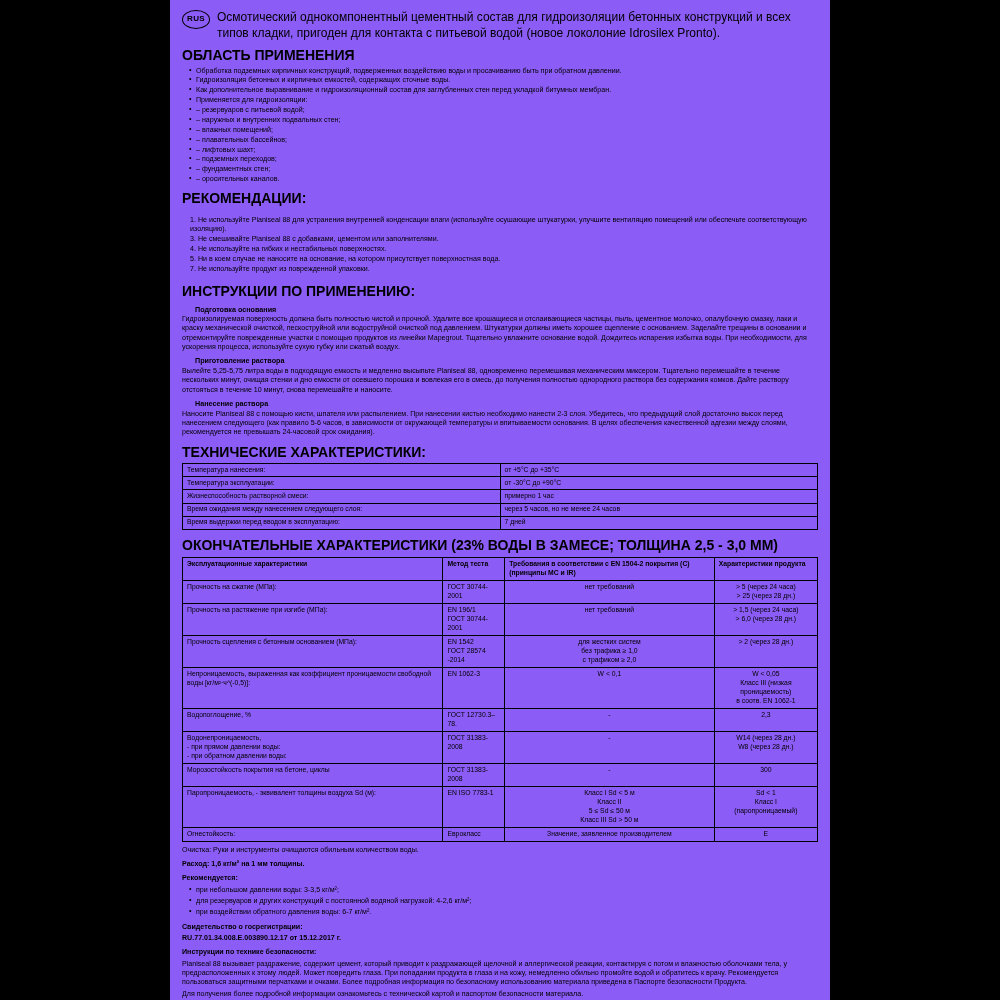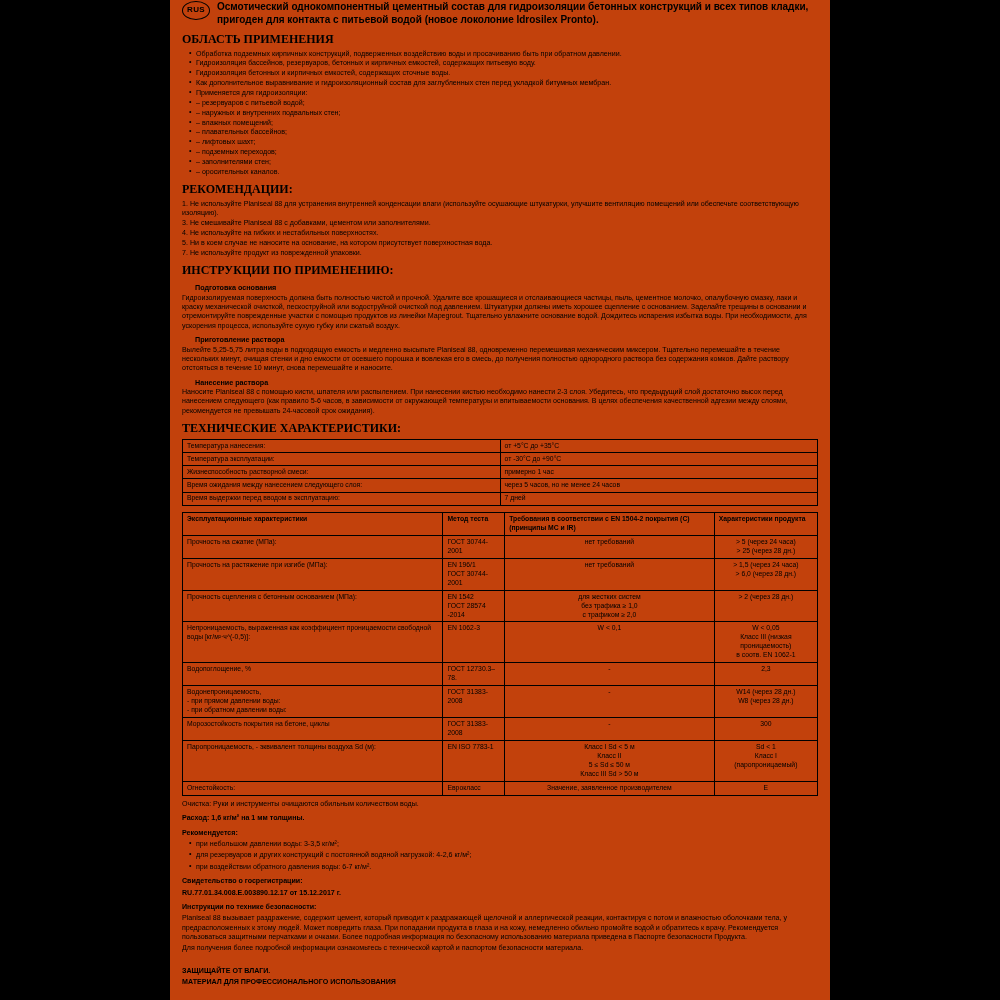--- a/index.html
+++ b/index.html
@@ -1,38 +1,38 @@
 <!DOCTYPE html>
 <html><head>
 <meta charset="utf-8">
 <style>
   html,body{margin:0;padding:0;background:#000;}
   body{width:1000px;height:1000px;font-family:"Liberation Sans",sans-serif;}
   #page{
     position:absolute;left:170px;top:0;width:660px;height:1000px;
-    background:#c2410c;color:#000;
-    padding:0 12px 0 12px;box-sizing:border-box;
+    background:#8b5cf6;color:#000;
+    padding:9px 12px 0 12px;box-sizing:border-box;
     font-size:7.1px;line-height:1.32;
     overflow:hidden;
   }
   .rus-head{display:flex;align-items:flex-start;gap:7px;margin-bottom:4px;}
   .rus-badge{
     border:1.4px solid #000;border-radius:50%;
     width:26px;height:17px;min-width:26px;
     display:flex;align-items:center;justify-content:center;
     font-weight:bold;font-size:8px;letter-spacing:.3px;margin-top:1px;
   }
-  .rus-text{font-weight:bold;font-size:10px;line-height:1.34;}
-  h2.sec{font-weight:bold;font-size:12px;margin:5px 0 2px 0;text-transform:uppercase;font-family:Liberation Serif, serif;}
+  .rus-text{font-weight:normal;font-size:12px;line-height:1.34;}
+  h2.sec{font-weight:bold;font-size:14px;margin:5px 0 2px 0;text-transform:uppercase;}
   h3.sub{font-weight:bold;font-size:7.2px;margin:4px 0 1px 13px;}
   p{margin:0 0 1px 0;}
   ul{margin:0 0 2px 0;padding-left:9px;list-style:none;}
   ul li{position:relative;padding-left:5px;margin-bottom:.5px;}
   ul li:before{content:"•";position:absolute;left:-2px;top:-1px;}
-  ol.rec{margin:0;padding:0;list-style:none;}
+  ol.rec{margin:8px;padding:0;list-style:none;}
   ol.rec li{margin-bottom:.5px;}
   .b{font-weight:bold;}
   table{border-collapse:collapse;width:100%;font-size:6.8px;}
   table.tech{margin:2px 0 6px 0;}
   table.tech td{border:.7px solid #000;padding:1.6px 4px;vertical-align:middle;}
   table.tech td.lbl{width:50%;}
   table.final{margin:3px 0 4px 0;}
   table.final th,table.final td{border:.7px solid #000;padding:2px 4px;vertical-align:top;}
   table.final th{font-weight:bold;text-align:left;font-size:6.8px;}
   table.final td.c{text-align:center;}
@@ -47,31 +47,30 @@
 <div id="page">
 
   <div class="rus-head">
     <div class="rus-badge">RUS</div>
     <div class="rus-text">Осмотический однокомпонентный цементный состав для гидроизоляции бетонных конструкций и всех типов кладки, пригоден для контакта с питьевой водой (новое локолоние Idrosilex Pronto).</div>
   </div>
 
   <h2 class="sec">ОБЛАСТЬ ПРИМЕНЕНИЯ</h2>
   <ul>
     <li>Обработка подземных кирпичных конструкций, подверженных воздействию воды и просачиванию быть при обратном давлении.</li>
-    <li>Гидроизоляция бассейнов, резервуаров, бетонных и кирпичных емкостей, содержащих питьевую воду.</li>
     <li>Гидроизоляция бетонных и кирпичных емкостей, содержащих сточные воды.</li>
     <li>Как дополнительное выравнивание и гидроизоляционный состав для заглубленных стен перед укладкой битумных мембран.</li>
     <li>Применяется для гидроизоляции:</li>
     <li>– резервуаров с питьевой водой;</li>
     <li>– наружных и внутренних подвальных стен;</li>
     <li>– влажных помещений;</li>
     <li>– плавательных бассейнов;</li>
     <li>– лифтовых шахт;</li>
     <li>– подземных переходов;</li>
-    <li>– заполнителями стен;</li>
+    <li>– фундаментных стен;</li>
     <li>– оросительных каналов.</li>
   </ul>
 
   <h2 class="sec">РЕКОМЕНДАЦИИ:</h2>
   <ol class="rec">
     <li>1. Не используйте Planiseal 88 для устранения внутренней конденсации влаги (используйте осушающие штукатурки, улучшите вентиляцию помещений или обеспечьте соответствующую изоляцию).</li>
     <li>3. Не смешивайте Planiseal 88 с добавками, цементом или заполнителями.</li>
     <li>4. Не используйте на гибких и нестабильных поверхностях.</li>
     <li>5. Ни в коем случае не наносите на основание, на котором присутствует поверхностная вода.</li>
     <li>7. Не используйте продукт из поврежденной упаковки.</li>
@@ -107,20 +106,21 @@
         <td class="lbl">Время ожидания между нанесением следующего слоя:</td>
         <td>через 5 часов, но не менее 24 часов</td>
       </tr>
       <tr>
         <td class="lbl">Время выдержки перед вводом в эксплуатацию:</td>
         <td>7 дней</td>
       </tr>
     </tbody>
   </table>
 
+  <h2 class="sec">ОКОНЧАТЕЛЬНЫЕ ХАРАКТЕРИСТИКИ (23% воды в замесе; толщина 2,5 - 3,0 мм)</h2>
   <table class="final">
     <thead>
       <tr>
         <th>Эксплуатационные характеристики</th>
         <th>Метод теста</th>
         <th>Требования в соответствии с EN 1504-2 покрытия (C) (принципы MC и IR)</th>
         <th>Характеристики продукта</th>
       </tr>
     </thead>
     <tbody>

